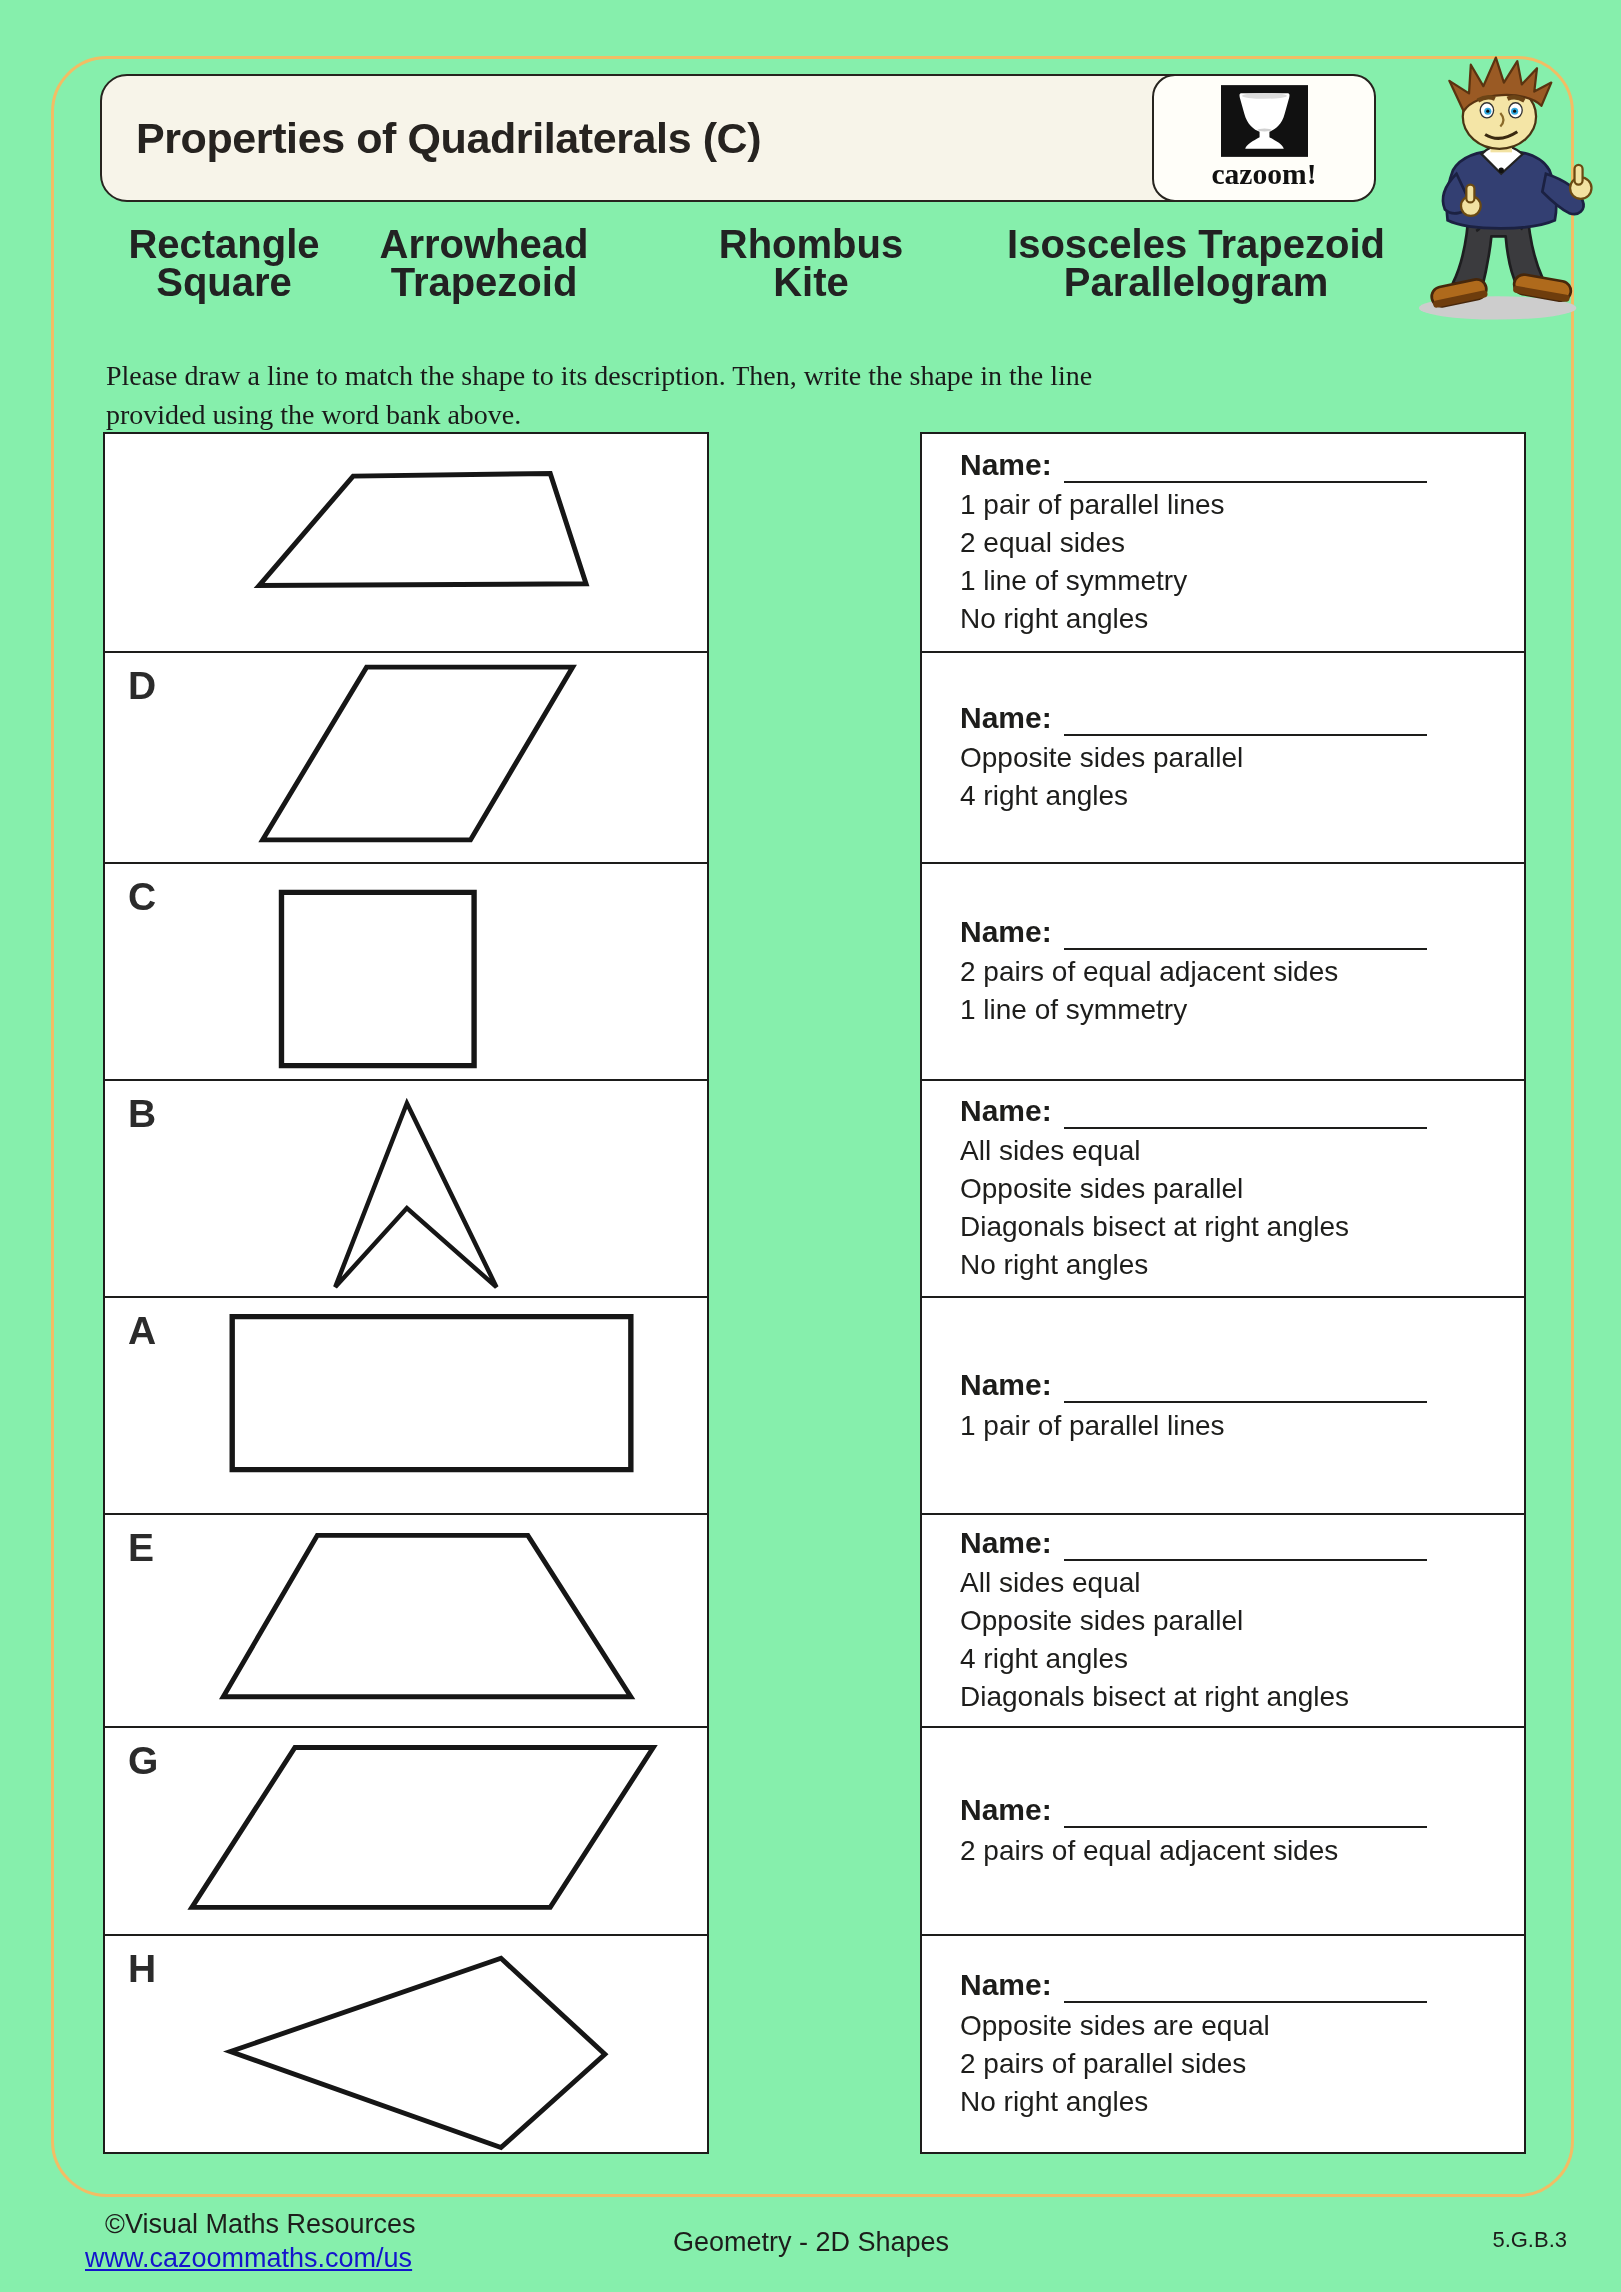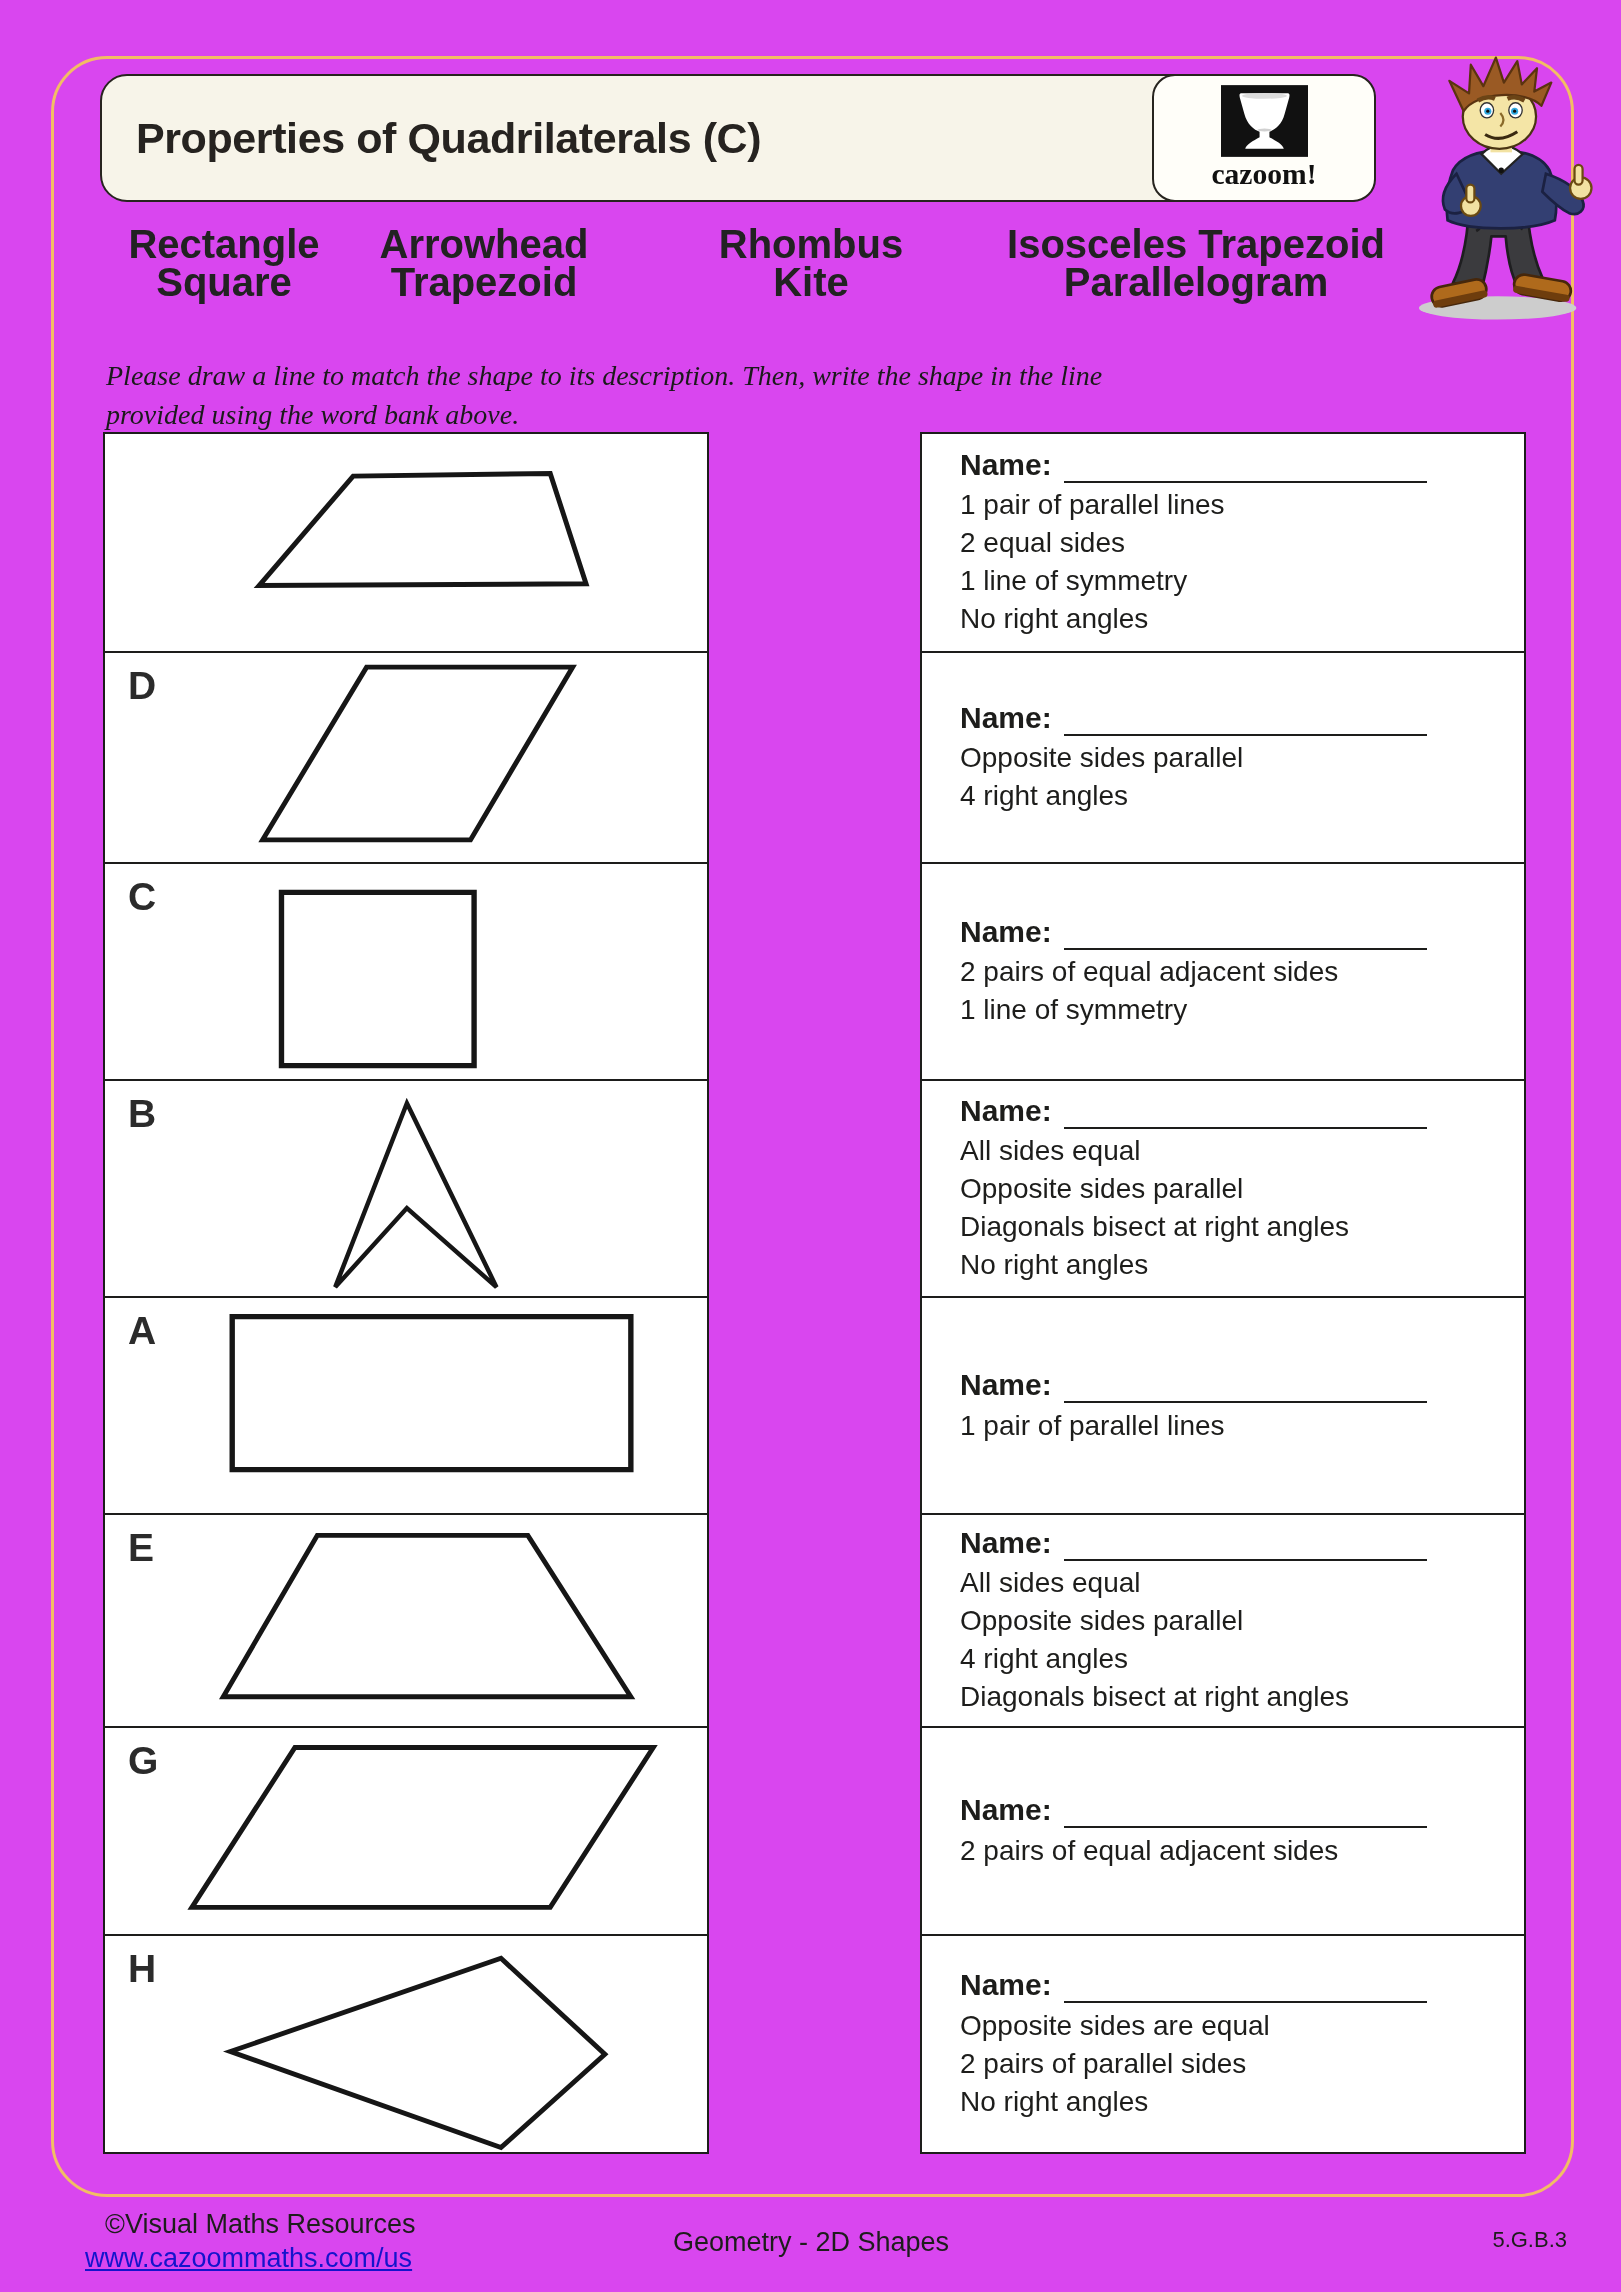--- a/index.html
+++ b/index.html
@@ -1,17 +1,17 @@
 <!DOCTYPE html>
 <html style="font-size:14.3px"><head>
 <meta charset="utf-8">
 <style>
   html,body{margin:0;padding:0;background:#888;}
   .page{
-    position:relative; width:1622px; height:2293px; background:#d946ef;
+    position:relative; width:1622px; height:2293px; background:#86efac;
     font-family:"Liberation Sans", sans-serif; color:#1D1D1B; overflow:hidden;
   }
   .abs{position:absolute;}
   
   .page-border{
     left:51px; top:56px; width:1517px; height:2135px;
     border:3.6px solid #F2BD64; border-radius:56px;
   }
   
   .header-box{
@@ -33,21 +33,21 @@
     font-family:"Liberation Serif", serif; font-weight:bold; font-size:29.6px; color:#111;
     margin-top:0.9px; letter-spacing:0px;text-align:center;
   }
   
   .wb-item{
     transform:translateX(-50%); font-size:40px; font-weight:bold; white-space:nowrap; color:#222;
   }
   
   .instructions{
     left:106px; top:356px; width:1236px;
-    font-family:"Liberation Serif", serif; font-style:italic;
+    font-family:"Liberation Serif", serif; 
     font-size:28px; line-height:39px; color:#1a1a1a;
   }
   
   .shape-table,.desc-table{
     top:432px; width:602px; height:1718px; border:2.7px solid #1D1D1B; background:#fff;
   }
   .shape-table{left:103px;}
   .desc-table{left:920px;}
   .cell{position:absolute; left:0; right:0; box-sizing:border-box;}
   .cell.bt{border-top:2.7px solid #1D1D1B;}

